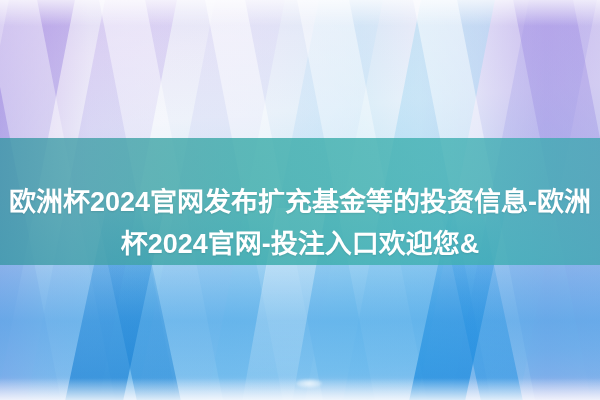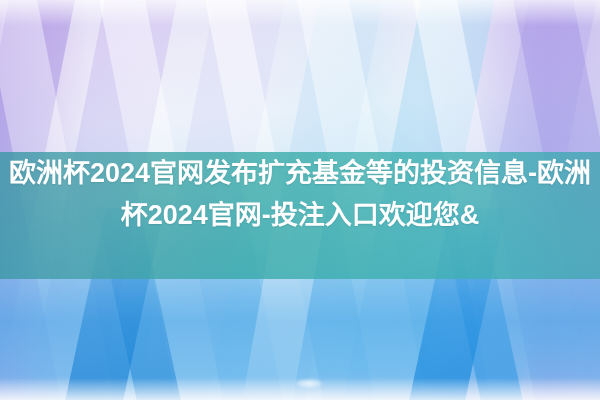--- a/index.html
+++ b/index.html
@@ -126,22 +126,21 @@
         rgba(70,160,170,0.82) 12%,
         rgba(62,164,166,0.80) 26%,
         rgba(56,170,168,0.80) 42%,
         rgba(60,174,172,0.80) 58%,
         rgba(64,176,178,0.80) 74%,
         rgba(66,172,180,0.82) 88%,
         rgba(70,166,180,0.84) 100%);
     display: flex;
     flex-direction: column;
     align-items: center;
-    justify-content: flex-start;
-    margin-top: 14px;
+    justify-content: flex-end;
   }
 
   .headline {
     margin: 0;
     width: 600px;
     padding: 0 6px;
     box-sizing: border-box;
     text-align: center;
     color: #ffffff;
     font-size: 27px;

